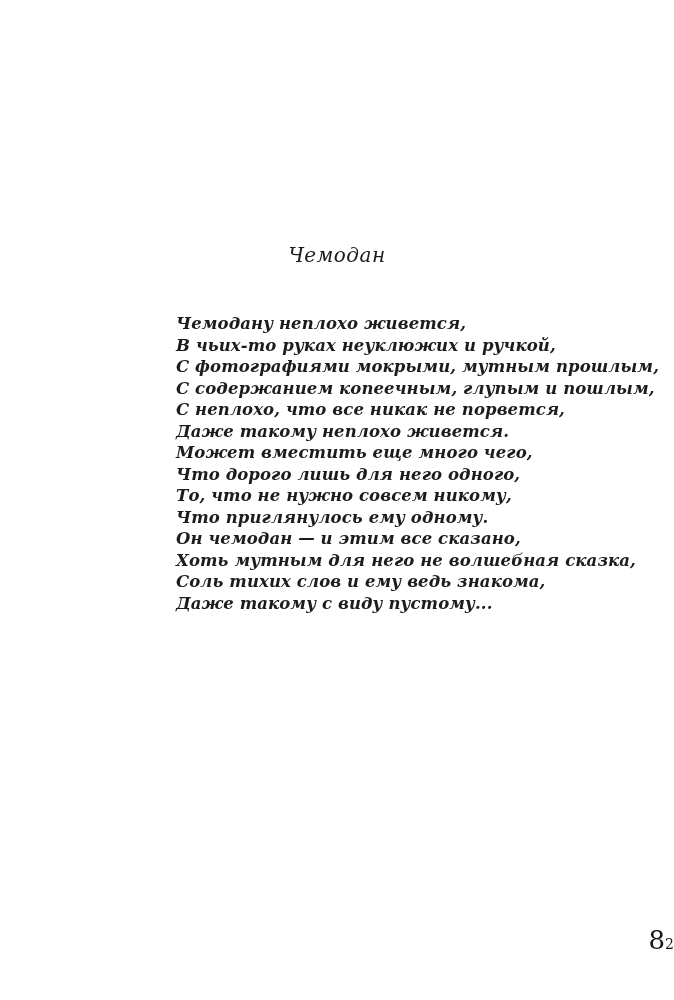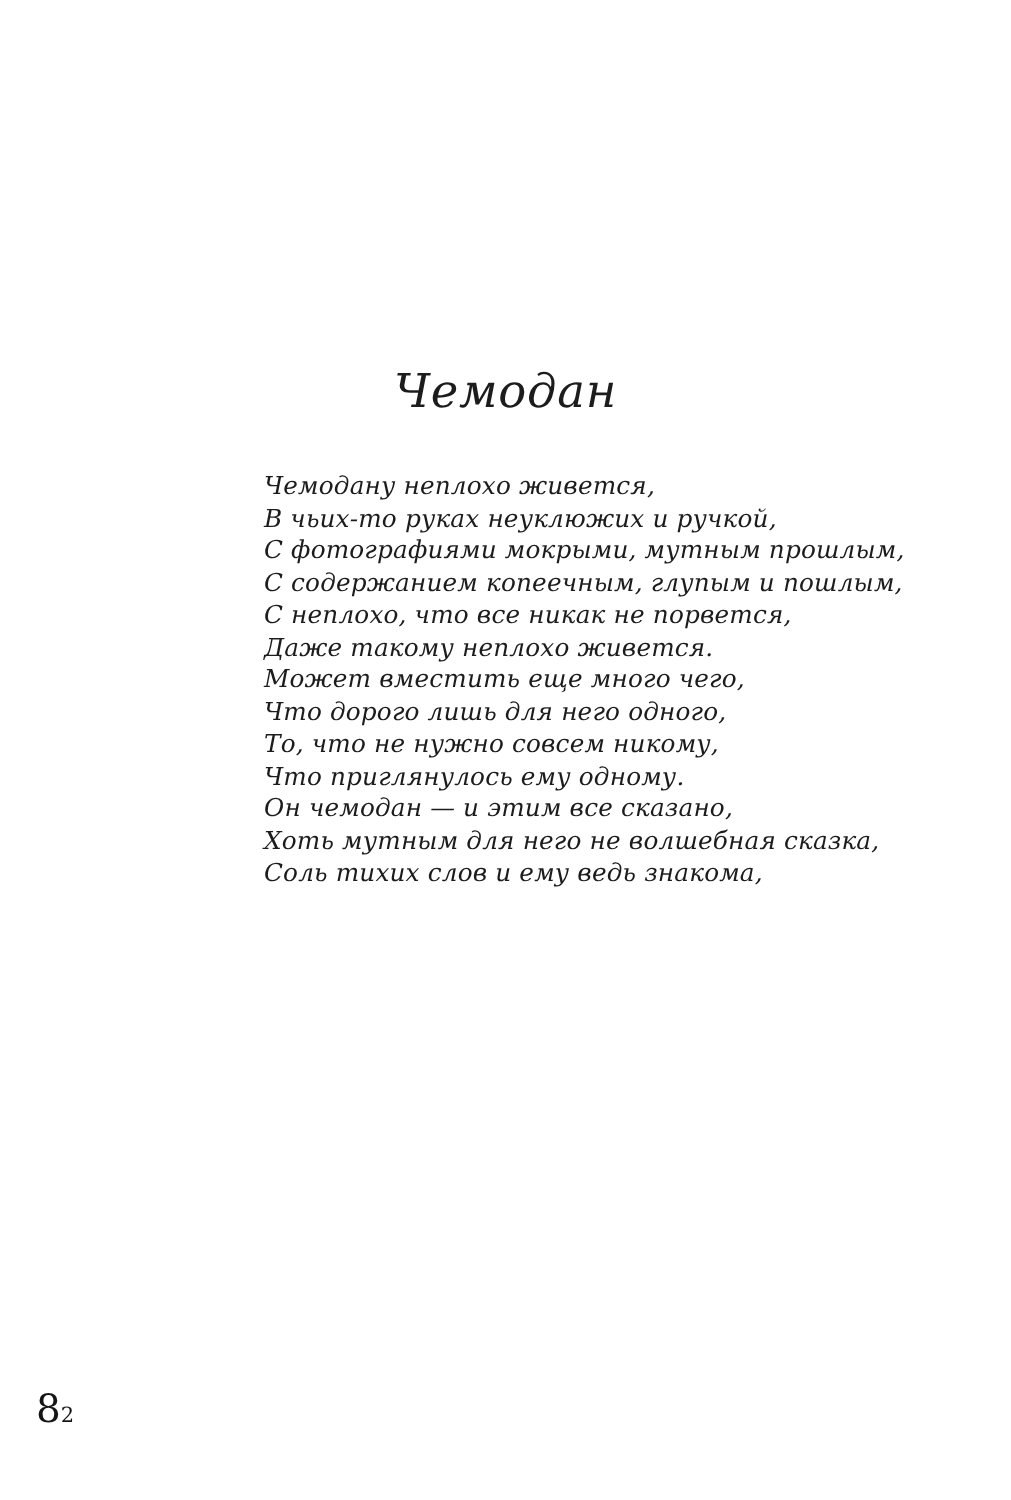--- a/index.html
+++ b/index.html
@@ -17,47 +17,47 @@
     font-family: "DejaVu Serif", "Liberation Serif", serif;
     color: #1c1c1c;
   }
   .poem-title {
     position: absolute;
     top: 243px;
     left: 0;
     right: 0;
     margin: 0;
     text-align: center;
-    font-size: 31px;
+    font-size: 20px;
     font-weight: normal;
     font-style: italic;
     letter-spacing: 0.5px;
   }
   .poem {
     position: absolute;
     left: 176px;
     top: 313px;
     font-size: 16.5px;
     font-style: italic;
     line-height: 21.5px;
     letter-spacing: 0.1px;
     white-space: nowrap;
+    font-weight: bold;
   }
   .poem-line {
     height: 21.5px;
   }
   .page-number {
     position: absolute;
     top: 925px;
     left: 0;
     right: 0;
-    text-align: left;
+    text-align: right;
     font-style: normal;
     color: #151515;
-    padding-left: 24px;
   }
   .digit-large {
     font-size: 26px;
   }
   .digit-small {
     font-size: 14px;
     letter-spacing: 0;
   }
 </style>
 </head>
@@ -73,16 +73,17 @@
       <div class="poem-line">С содержанием копеечным, глупым и пошлым,</div>
       <div class="poem-line">С неплохо, что все никак не порвется,</div>
       <div class="poem-line">Даже такому неплохо живется.</div>
       <div class="poem-line">Может вместить еще много чего,</div>
       <div class="poem-line">Что дорого лишь для него одного,</div>
       <div class="poem-line">То, что не нужно совсем никому,</div>
       <div class="poem-line">Что приглянулось ему одному.</div>
       <div class="poem-line">Он чемодан — и этим все сказано,</div>
       <div class="poem-line">Хоть мутным для него не волшебная сказка,</div>
       <div class="poem-line">Соль тихих слов и ему ведь знакома,</div>
+      <div class="poem-line">Даже такому с виду пустому...</div>
     </div>
 
   <div class="page-number"><span class="digit-large">8</span><span class="digit-small">2</span></div>
 </div>
 
 </body></html>

